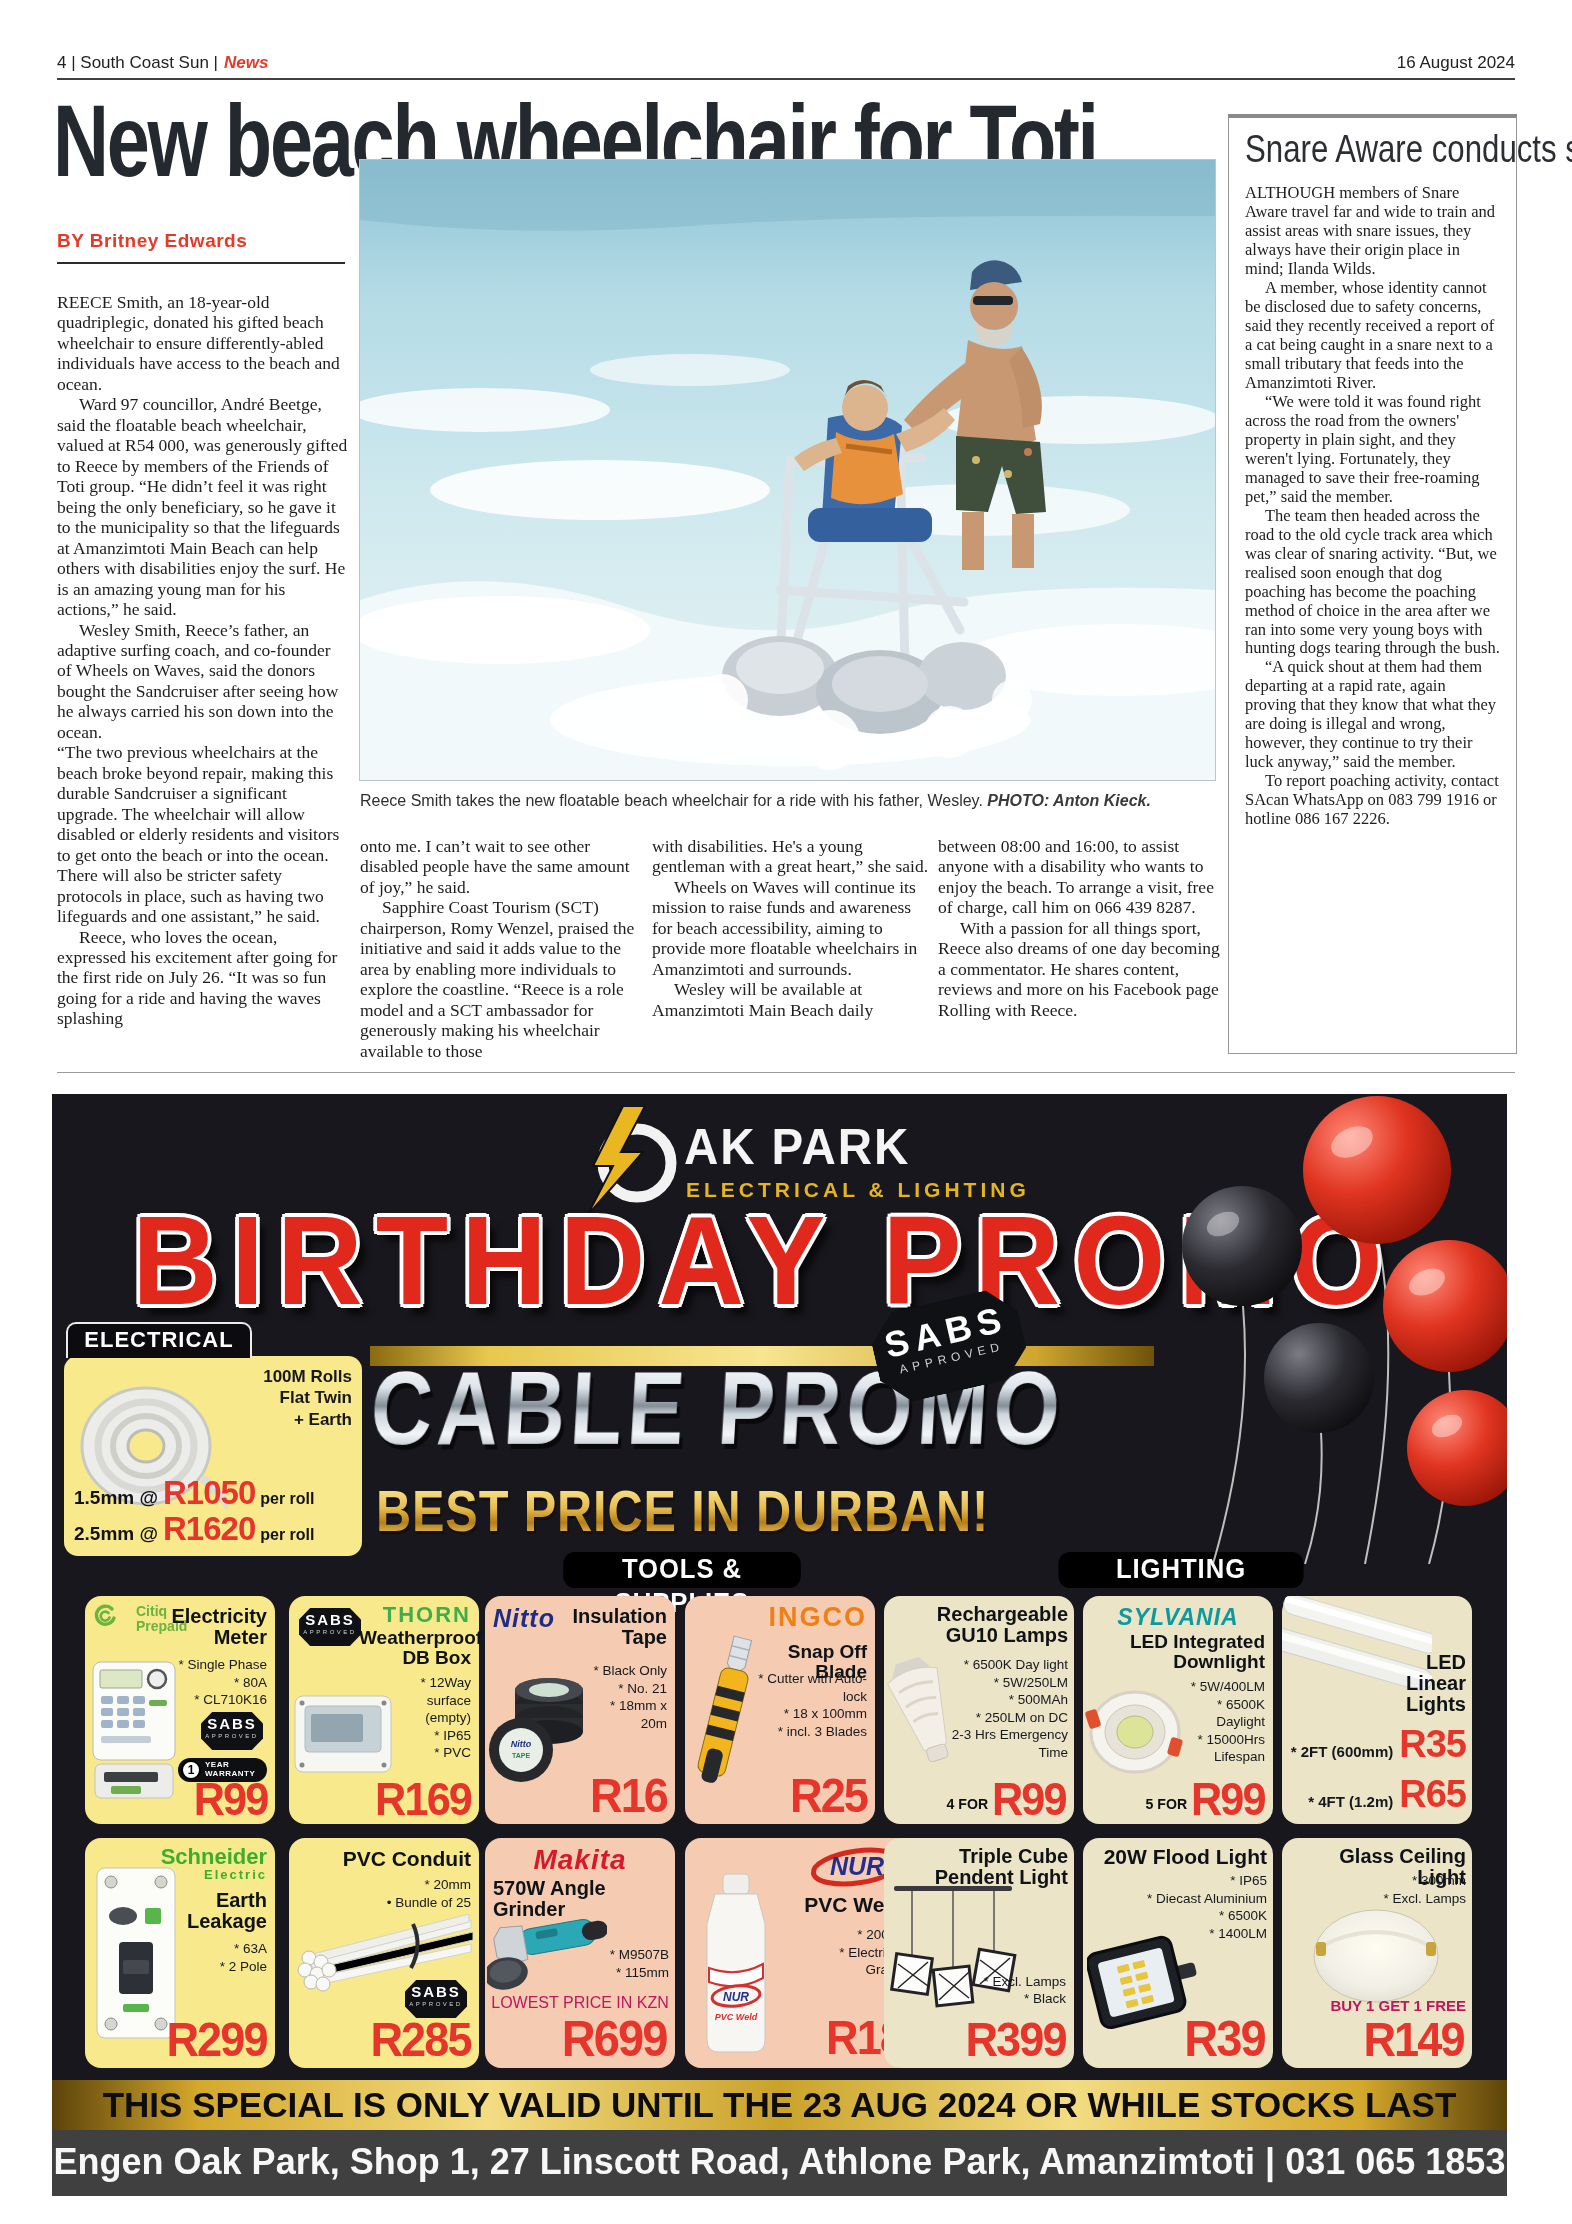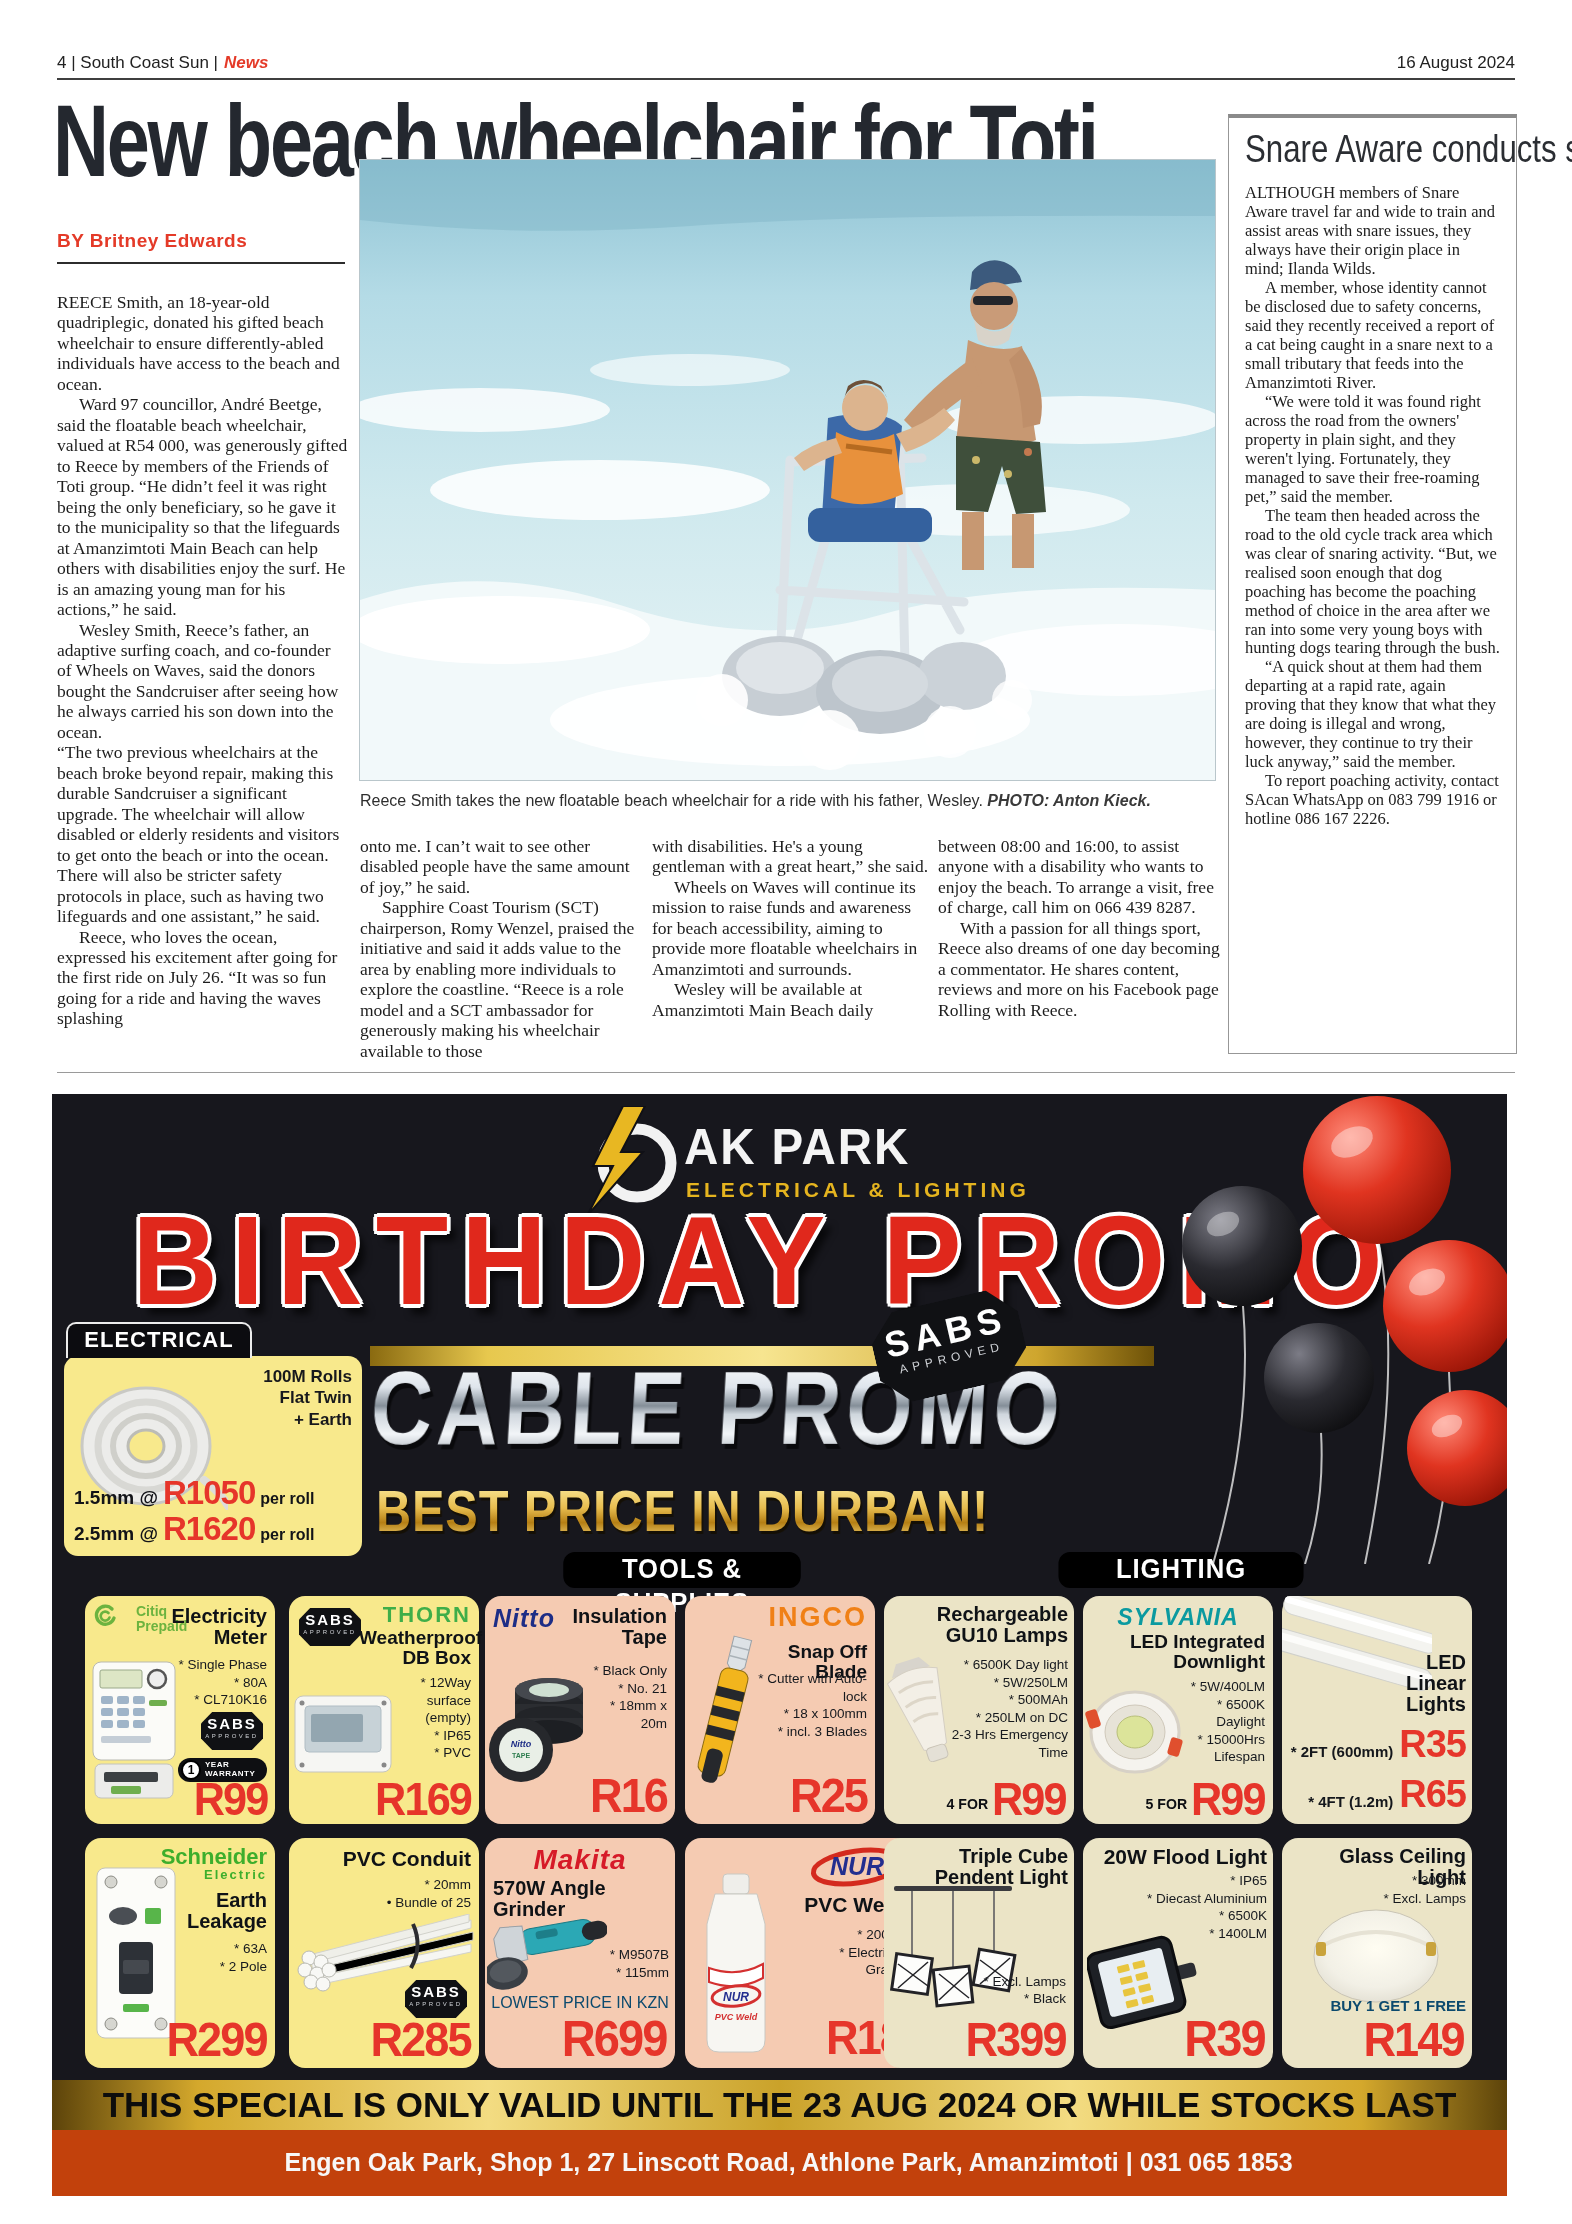--- a/index.html
+++ b/index.html
@@ -75,21 +75,21 @@
   .sech{position:absolute;height:36px;background:#000;border-radius:12px;color:#fff;font-weight:bold;
         font-size:27px;letter-spacing:1px;text-align:center;line-height:34px;transform:scaleX(.95);z-index:2;}
   
   .card{position:absolute;border-radius:16px;z-index:2;}
   .yellow{background:#f8e98c;} .salmon{background:#f5cbb2;} .cream{background:#ebe4c6;}
   .ttl{position:absolute;font-weight:bold;color:#0f1216;text-align:right;line-height:1.05;font-size:19px;}
   .bl{position:absolute;text-align:right;font-size:13.5px;color:#16191e;line-height:1.3;}
   .price{position:absolute;color:#e6352a;font-weight:bold;letter-spacing:-2px;line-height:1;
          transform:scaleX(.94);transform-origin:right bottom;white-space:nowrap;}
   .pref{font-size:15px;color:#0c0e12;font-weight:bold;letter-spacing:0;margin-right:4px;vertical-align:6px;}
-  .note{position:absolute;font-size:15px;color:#0c4a6e;font-weight:bold;white-space:nowrap;}
+  .note{position:absolute;font-size:15px;color:#be185d;font-weight:bold;white-space:nowrap;}
   .imgz{position:absolute;}
   .citiqtx{width:60px;font-weight:bold;color:#6cb33f;font-size:14px;line-height:1.05;}
   .thorn{position:absolute;font-weight:bold;color:#3fae49;font-size:22px;letter-spacing:2px;}
   .nitto{position:absolute;font-weight:bold;font-style:italic;color:#1d2d86;font-size:25px;letter-spacing:1px;}
   .ingco{position:absolute;font-weight:bold;color:#f08016;font-size:27px;letter-spacing:2px;}
   .sylv{position:absolute;font-weight:bold;font-style:italic;color:#0b9aa0;font-size:23px;letter-spacing:1px;}
   .schn1{font-weight:bold;color:#3dae2c;font-size:22px;line-height:1;}
   .schn2{font-weight:bold;color:#3dae2c;font-size:13px;letter-spacing:2px;line-height:1;}
   .makita{position:absolute;font-weight:bold;font-style:italic;color:#d61a28;font-size:28px;letter-spacing:1px;}
   .warr{position:absolute;background:#0e0f12;border-radius:12px;height:24px;display:flex;align-items:center;
@@ -97,22 +97,22 @@
   .wnum{background:#fff;border:2px solid #000;color:#000;width:16px;height:16px;border-radius:50%;
         font-weight:bold;font-size:12px;display:flex;align-items:center;justify-content:center;}
   .wtxt{color:#fff;font-size:8px;font-weight:bold;letter-spacing:.5px;width:54px;line-height:1.1;}
   .lrow{position:absolute;right:6px;display:flex;align-items:baseline;gap:6px;white-space:nowrap;}
   .lrow .lbl{font-size:15px;font-weight:bold;color:#14171c;}
   .lrow .lpr{font-size:38px;font-weight:bold;color:#e6352a;letter-spacing:-1px;}
   .validity{position:absolute;left:0;top:986px;width:1455px;height:50px;
             background:linear-gradient(90deg,#5c430a,#d4a82c 10%,#f3dc82 30%,#caa22a 50%,#f3dc82 70%,#d4a82c 90%,#5c430a);
             color:#0d0d0d;font-weight:bold;font-size:35px;text-align:center;line-height:50px;letter-spacing:0;
             white-space:nowrap;}
-  .adfooter{position:absolute;left:0;top:1036px;width:1455px;height:66px;background:#c2410c;color:#f7f7f7;
-            font-weight:bold;font-size:25px;text-align:center;line-height:64px;white-space:nowrap;padding-left:9px;}
+  .adfooter{position:absolute;left:0;top:1036px;width:1455px;height:66px;background:#404040;color:#f7f7f7;
+            font-weight:bold;font-size:36px;text-align:center;line-height:64px;white-space:nowrap;}
 </style>
 </head>
 <body>
 
 <div id="page">
 
   <div class="masthead">
     <div>
       <span>4 | South Coast Sun |</span><span class="mh-news">News</span>
     </div>

